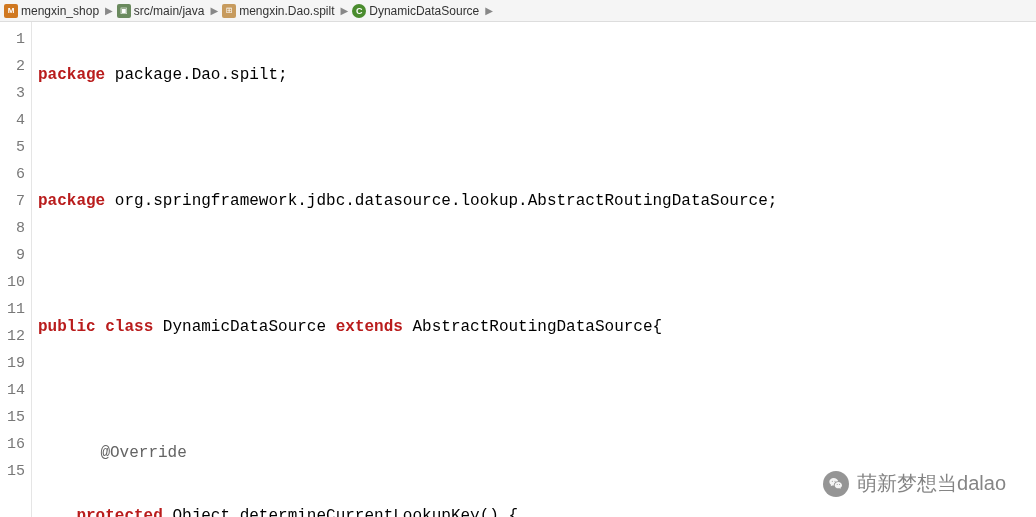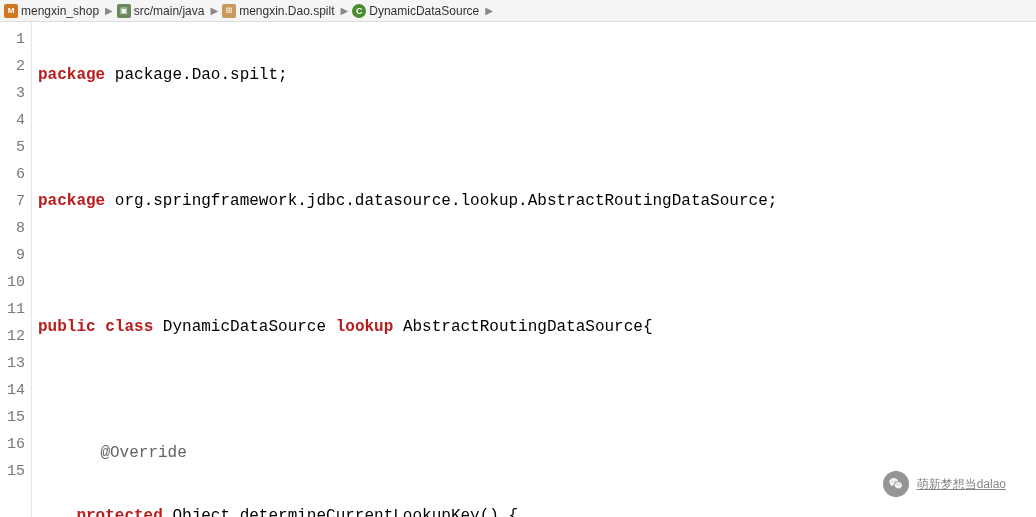--- a/index.html
+++ b/index.html
@@ -50,22 +50,21 @@
   .ann { color: #646464; margin-left: 24px; }
   @keyframes blink { 50% { opacity:0; } }
   .watermark {
     position: absolute;
     right: 30px;
     bottom: 20px;
     display: flex;
     align-items: center;
     color: rgba(120,120,120,0.9);
     font-family: "Microsoft YaHei", sans-serif;
-    font-size: 12px;
-    text-decoration: underline;
+    font-size: 20px;
   }
   .wm-icon {
     width:26px; height:26px; border-radius:50%;
     background: rgba(130,130,130,0.85);
     margin-right: 8px;
     display:flex; align-items:center; justify-content:center;
   }
   .wm-icon svg { width:16px; height:16px; fill:#fff; opacity:.9;}
 </style>
 </head>
@@ -101,32 +100,32 @@
     <div class="ln">3</div>
     <div class="ln">4</div>
     <div class="ln">5</div>
     <div class="ln">6</div>
     <div class="ln">7</div>
     <div class="ln">8</div>
     <div class="ln">9</div>
     <div class="ln">10</div>
     <div class="ln">11</div>
     <div class="ln">12</div>
-    <div class="ln">13</div>
+    <div class="ln">19</div>
     <div class="ln">14</div>
     <div class="ln">15</div>
     <div class="ln">16</div>
     <div class="ln">15</div>
   </div>
   <div class="code">
     <div class="line"><span class="kw">package</span><span class="normal"> package.Dao.spilt;</span></div>
     <div class="line"></div>
     <div class="line"><span class="kw">package</span><span class="normal"> org.springframework.jdbc.datasource.lookup.AbstractRoutingDataSource;</span></div>
     <div class="line"></div>
-    <div class="line"><span class="kw">public</span><span class="normal"> </span><span class="kw">class</span><span class="normal"> DynamicDataSource </span><span class="kw">lookup</span><span class="normal"> AbstractRoutingDataSource{</span></div>
+    <div class="line"><span class="kw">public</span><span class="normal"> </span><span class="kw">class</span><span class="normal"> DynamicDataSource </span><span class="kw">extends</span><span class="normal"> AbstractRoutingDataSource{</span></div>
     <div class="line"></div>
     <div class="line">    <span class="ann">@Override</span></div>
     <div class="line">    <span class="kw">protected</span><span class="normal"> Object determineCurrentLookupKey() {</span></div>
     
     
     
     
     
     
     

